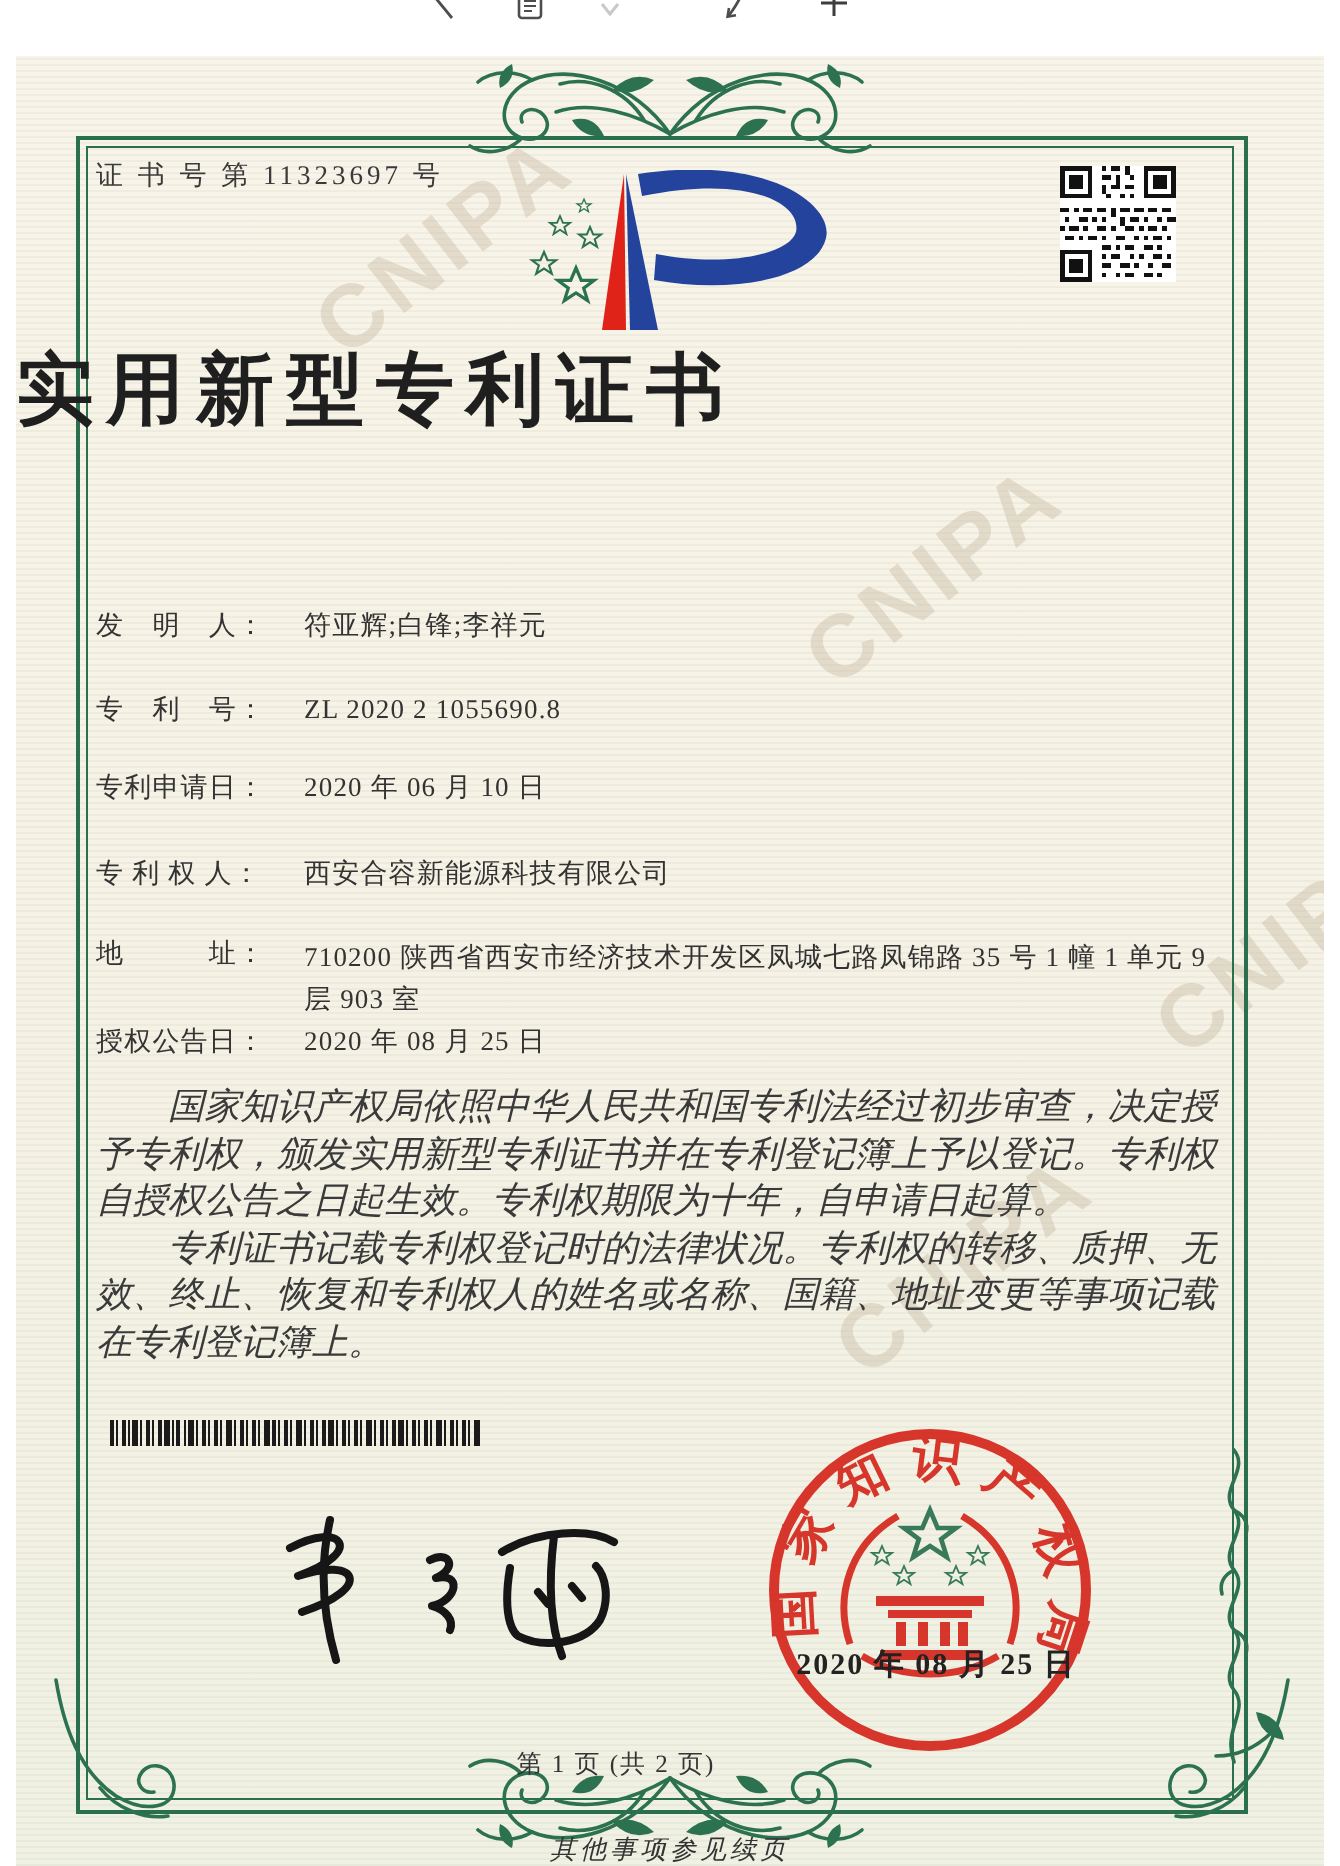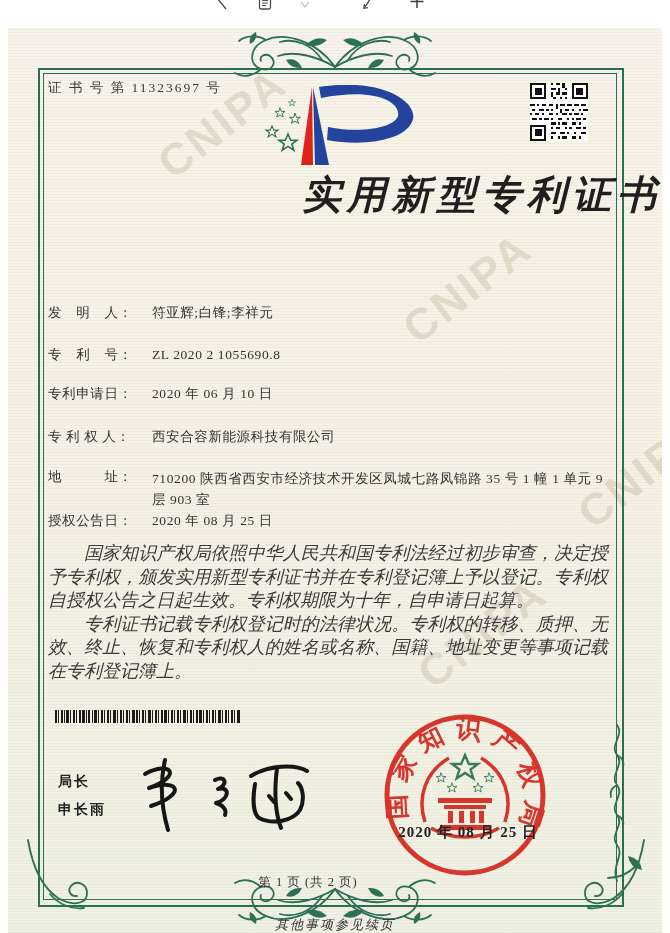--- a/index.html
+++ b/index.html
@@ -34,22 +34,22 @@
   .orn-chain{left:598px;top:695px;width:22px;height:160px;}
 
   
   .wm{position:absolute;font-family:"Liberation Sans",sans-serif;font-weight:bold;
       font-size:44px;letter-spacing:3px;color:rgba(198,182,160,0.40);
       transform:rotate(-38deg);pointer-events:none;white-space:nowrap;}
 
   .cert-no{position:absolute;left:40px;top:51px;font-size:13.5px;letter-spacing:2px;color:#3a3a3a;}
   .logo{position:absolute;left:227px;top:57px;width:185px;height:83px;}
   .qr{position:absolute;left:522px;top:55px;width:58px;height:58px;}
-  .title{position:absolute;left:0;top:140px;width:654px;text-align:right;
-         font-size:39px;font-weight:bold;letter-spacing:6px;color:#1f1f1f;font-style:italic;}
+  .title{position:absolute;left:0;top:140px;width:654px;text-align:left;
+         font-size:39px;font-weight:bold;letter-spacing:6px;color:#1f1f1f;}
 
   .f-row{position:absolute;left:40px;font-size:13.5px;color:#333;letter-spacing:0.6px;white-space:nowrap;}
   .f-row .lbl{display:inline-block;min-width:104px;}
   .addr .val{display:inline-block;width:452px;vertical-align:top;white-space:normal;line-height:21px;}
   .grant2{position:absolute;left:279px;top:0;}
 
   .paras{position:absolute;left:40px;top:514px;width:560px;font-size:18px;line-height:23.5px;
          text-align:justify;color:#3a3a3a;font-style:italic;}
   .paras p{margin:0;text-indent:2em;}
 
@@ -205,24 +205,20 @@
 
     <div class="paras">
       <p>国家知识产权局依照中华人民共和国专利法经过初步审查，决定授予专利权，颁发实用新型专利证书并在专利登记簿上予以登记。专利权自授权公告之日起生效。专利权期限为十年，自申请日起算。</p>
       <p>专利证书记载专利权登记时的法律状况。专利权的转移、质押、无效、终止、恢复和专利权人的姓名或名称、国籍、地址变更等事项记载在专利登记簿上。</p>
     </div>
 
     <svg class="barcode" viewBox="0 0 185 13" preserveAspectRatio="none">
       <path fill="#1a1a1a" d="M0,0h2v13h-2z M3,0h1v13h-1z M6,0h2v13h-2z M9,0h1v13h-1z M11,0h3v13h-3z M15,0h1v13h-1z M18,0h2v13h-2z M21,0h1v13h-1z M24,0h2v13h-2z M27,0h3v13h-3z M31,0h1v13h-1z M33,0h2v13h-2z M37,0h1v13h-1z M39,0h3v13h-3z M43,0h1v13h-1z M46,0h2v13h-2z M49,0h1v13h-1z M52,0h2v13h-2z M55,0h1v13h-1z M58,0h3v13h-3z M62,0h1v13h-1z M65,0h2v13h-2z M68,0h1v13h-1z M71,0h2v13h-2z M74,0h1v13h-1z M77,0h3v13h-3z M81,0h2v13h-2z M84,0h1v13h-1z M87,0h2v13h-2z M90,0h1v13h-1z M93,0h3v13h-3z M97,0h1v13h-1z M100,0h2v13h-2z M103,0h1v13h-1z M106,0h2v13h-2z M109,0h3v13h-3z M113,0h1v13h-1z M116,0h2v13h-2z M119,0h1v13h-1z M122,0h2v13h-2z M125,0h1v13h-1z M128,0h3v13h-3z M132,0h1v13h-1z M135,0h2v13h-2z M138,0h1v13h-1z M141,0h2v13h-2z M144,0h3v13h-3z M148,0h1v13h-1z M151,0h2v13h-2z M154,0h1v13h-1z M157,0h2v13h-2z M160,0h1v13h-1z M163,0h3v13h-3z M167,0h1v13h-1z M170,0h2v13h-2z M173,0h1v13h-1z M176,0h2v13h-2z M179,0h1v13h-1z M182,0h3v13h-3z"></path>
     </svg>
 
-    <div class="director">
-      <div>局长</div>
-      <div>申长雨</div>
-    </div>
 
     <svg class="signature" viewBox="0 0 235 92">
       <path d="M42,12 C37,34 38,58 45,82"></path>
       <path d="M22,26 C48,12 60,28 26,40 C56,30 64,46 28,58"></path>
       <path d="M92,32 C102,27 106,36 95,41 C108,38 106,52 93,55 C100,57 104,62 102,67"></path>
       <path d="M128,28 C146,17 172,16 184,23"></path>
       <path d="M154,20 C151,44 152,64 158,80"></path>
       <path d="M132,36 C129,54 131,66 136,70 C150,77 170,73 177,62 C182,52 180,40 175,35"></path>
       <path d="M146,48 l5,6"></path>
       <path d="M163,45 l5,6"></path>

